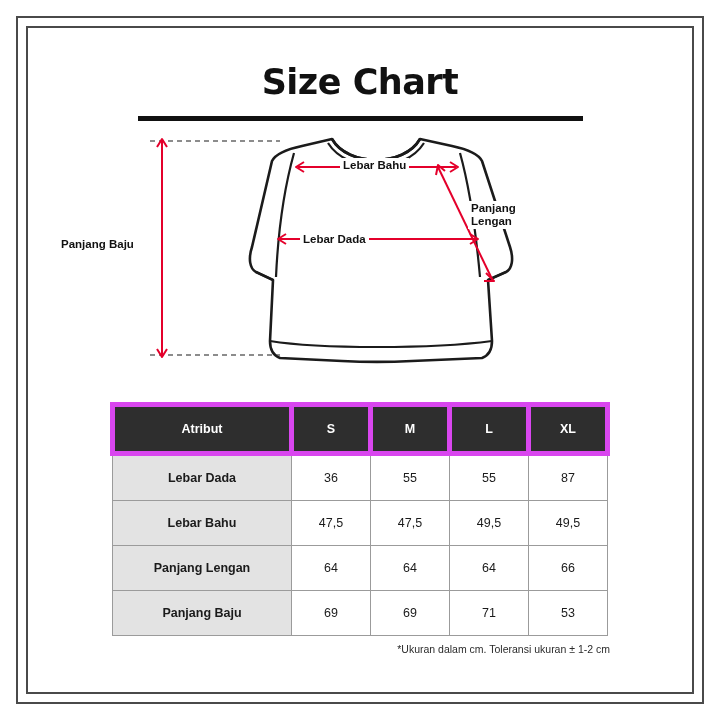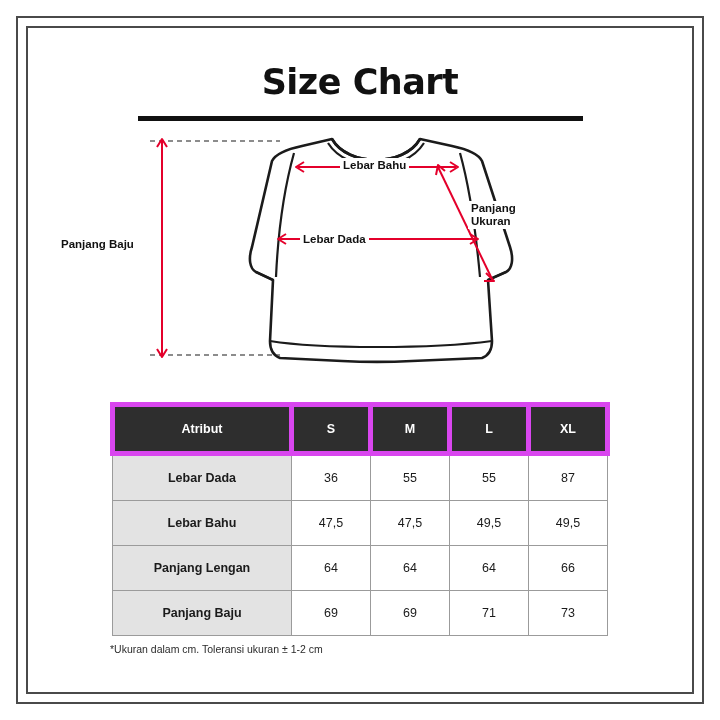--- a/index.html
+++ b/index.html
@@ -109,21 +109,21 @@
   table.sizes tbody td.attr-cell {
     background: #e3e3e3;
     font-weight: bold;
     font-size: 12.5px;
   }
   .footnote {
     width: 500px;
     margin: 7px auto 0 auto;
     font-size: 10.5px;
     color: #2b2b2b;
-    text-align: left;
+    text-align: right;
   }
 </style>
 </head>
 <body>
 
 <div class="page">
   <div class="frame-outer"></div>
   <div class="frame-inner"></div>
 
   <div class="content">
@@ -192,21 +192,21 @@
           <path d="M396,48 L398,38 L405,44" stroke-linejoin="round"></path>
           <path d="M446,146 L454,154 L444,154" stroke-linejoin="round"></path>
         </g>
       </svg>
 
       <div class="lbl lbl-panjang-baju">Panjang Baju</div>
       <div class="lbl lbl-lebar-bahu">Lebar Bahu</div>
       <div class="lbl lbl-lebar-dada">Lebar Dada</div>
       <div class="lbl lbl-panjang-lengan">
         <span>Panjang</span><br>
-        <span>Ukuran</span>
+        <span>Lengan</span>
       </div>
     </div>
 
     <table class="sizes">
       <thead>
         <tr>
           <th class="attr-head">Atribut</th>
           <th>S</th>
           <th>M</th>
           <th>L</th>
@@ -233,20 +233,20 @@
           <td>64</td>
           <td>64</td>
           <td>64</td>
           <td>66</td>
         </tr>
         <tr>
           <td class="attr-cell">Panjang Baju</td>
           <td>69</td>
           <td>69</td>
           <td>71</td>
-          <td>73</td>
+          <td>53</td>
         </tr>
       </tbody>
     </table>
 
     <div class="footnote">*Ukuran dalam cm. Toleransi ukuran ± 1-2 cm</div>
   </div>
 </div>
 
 </body></html>

